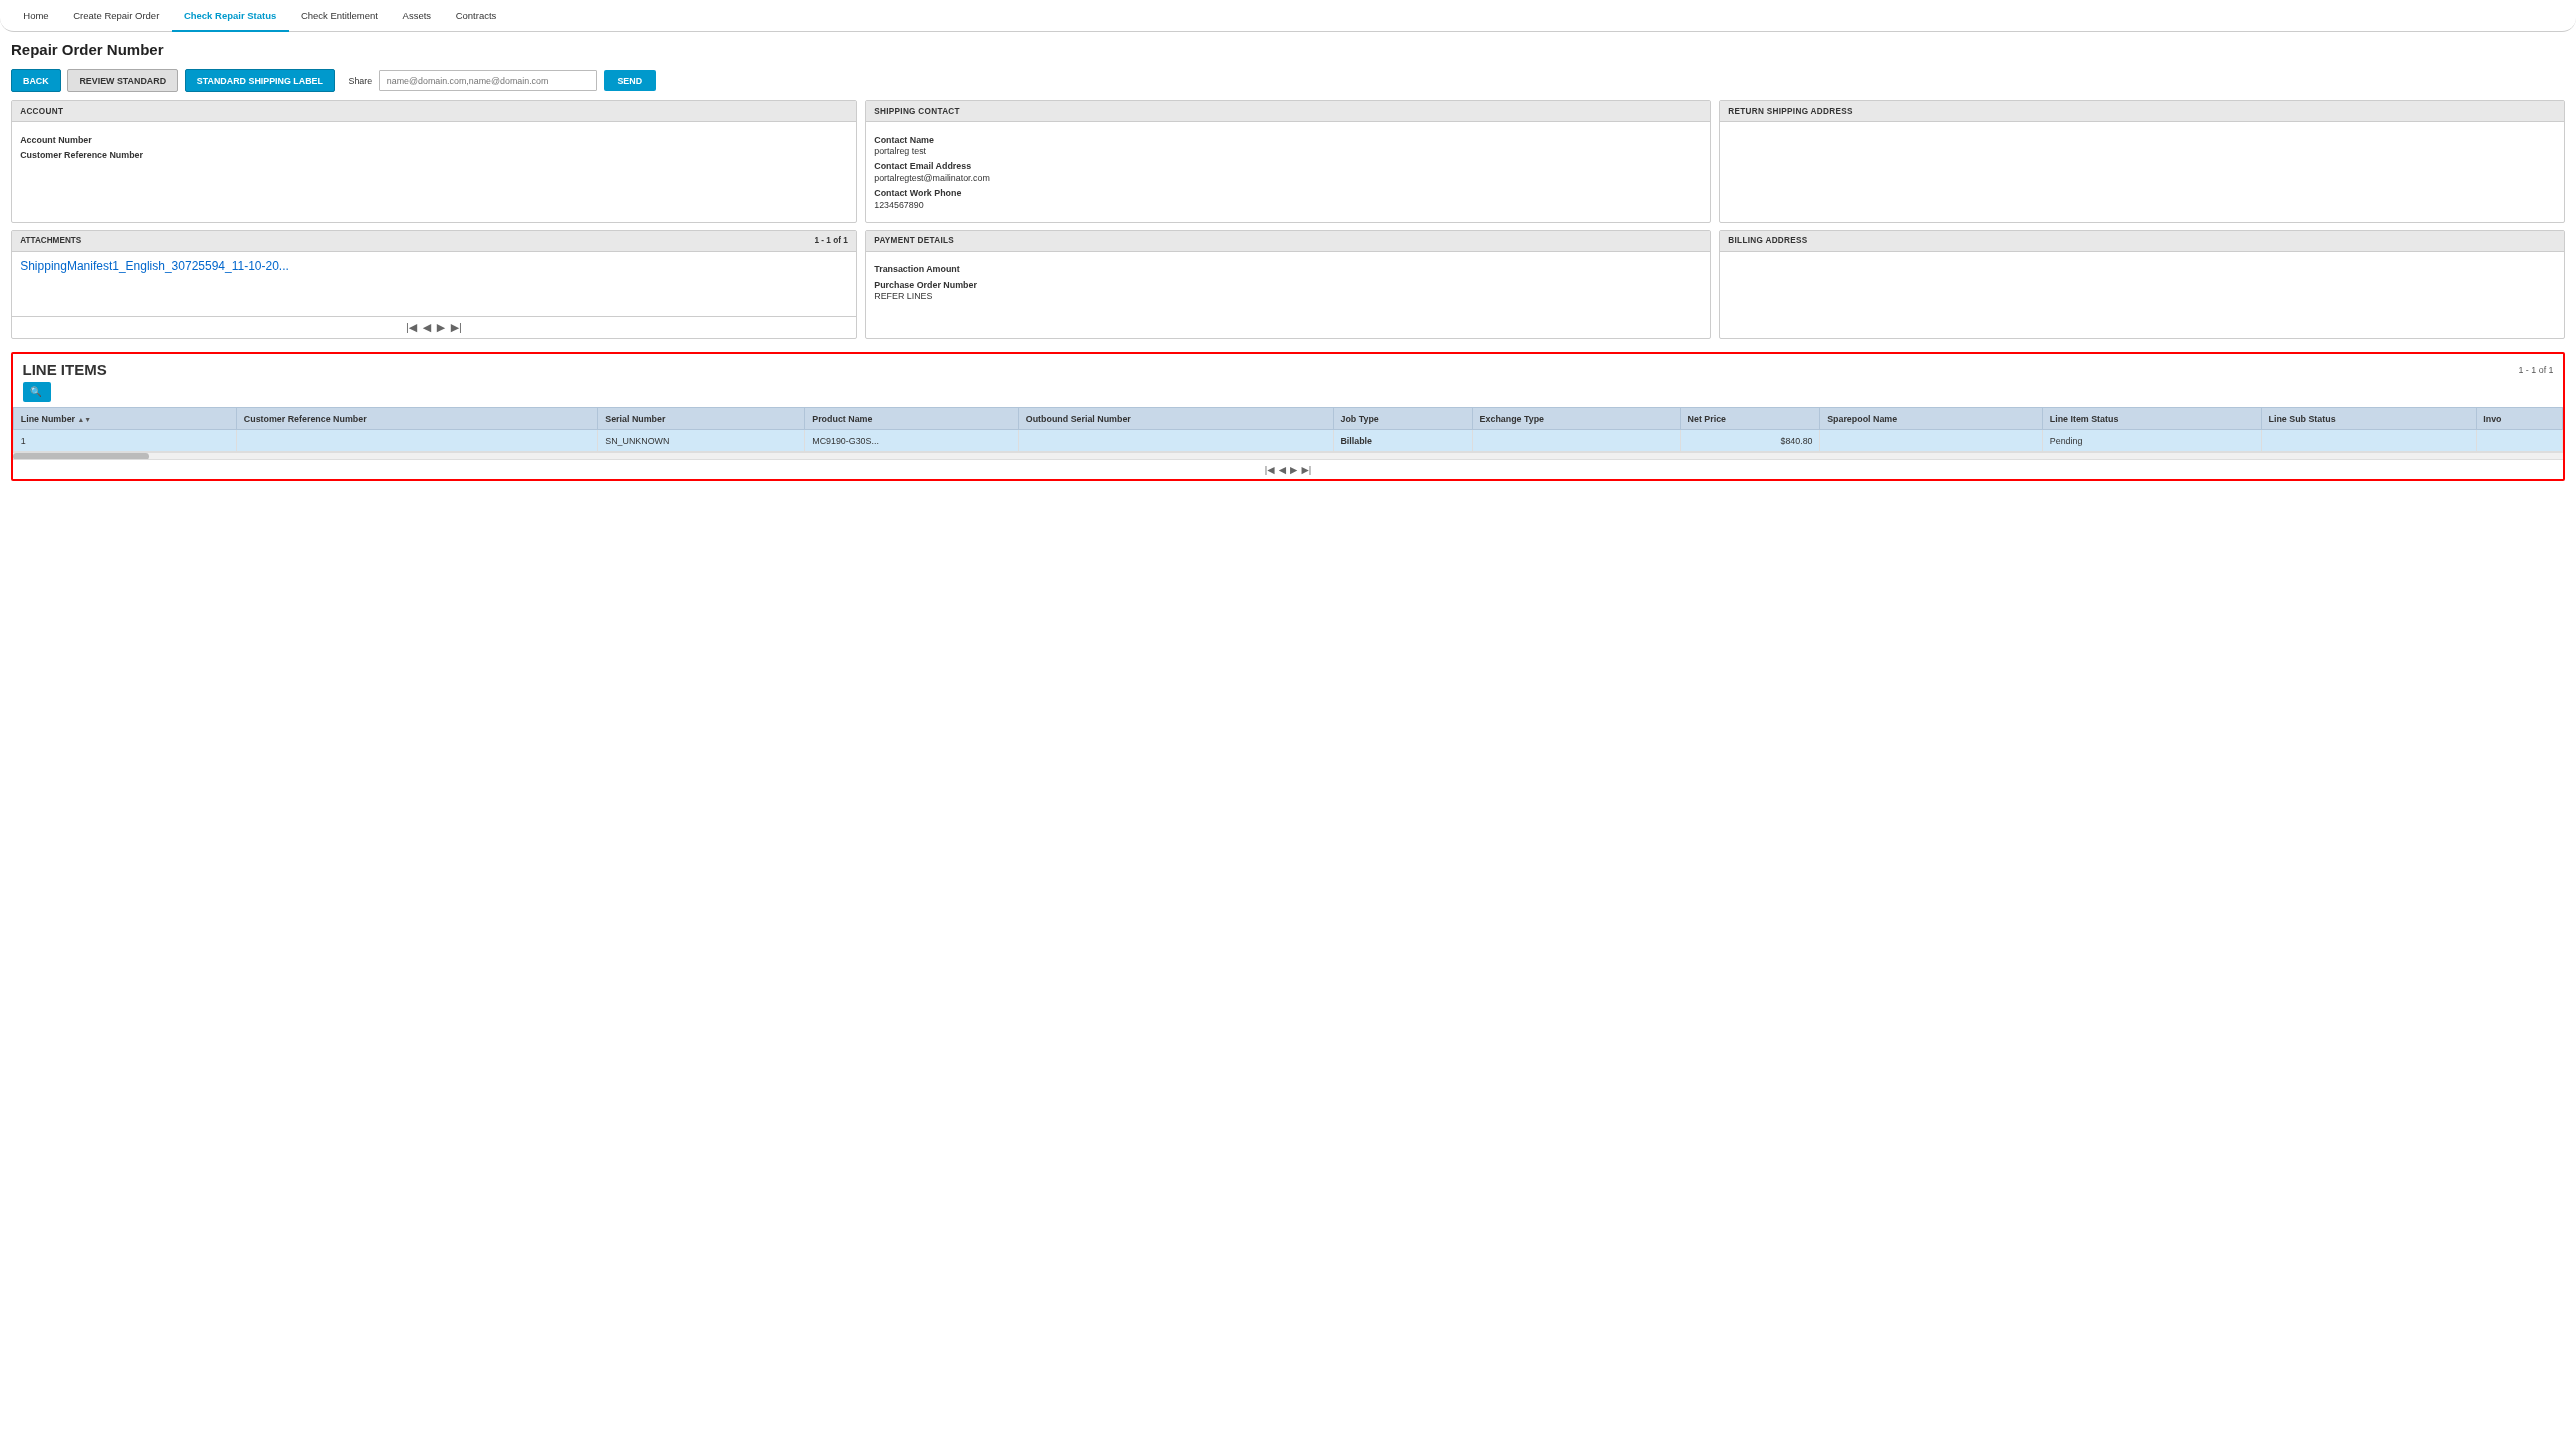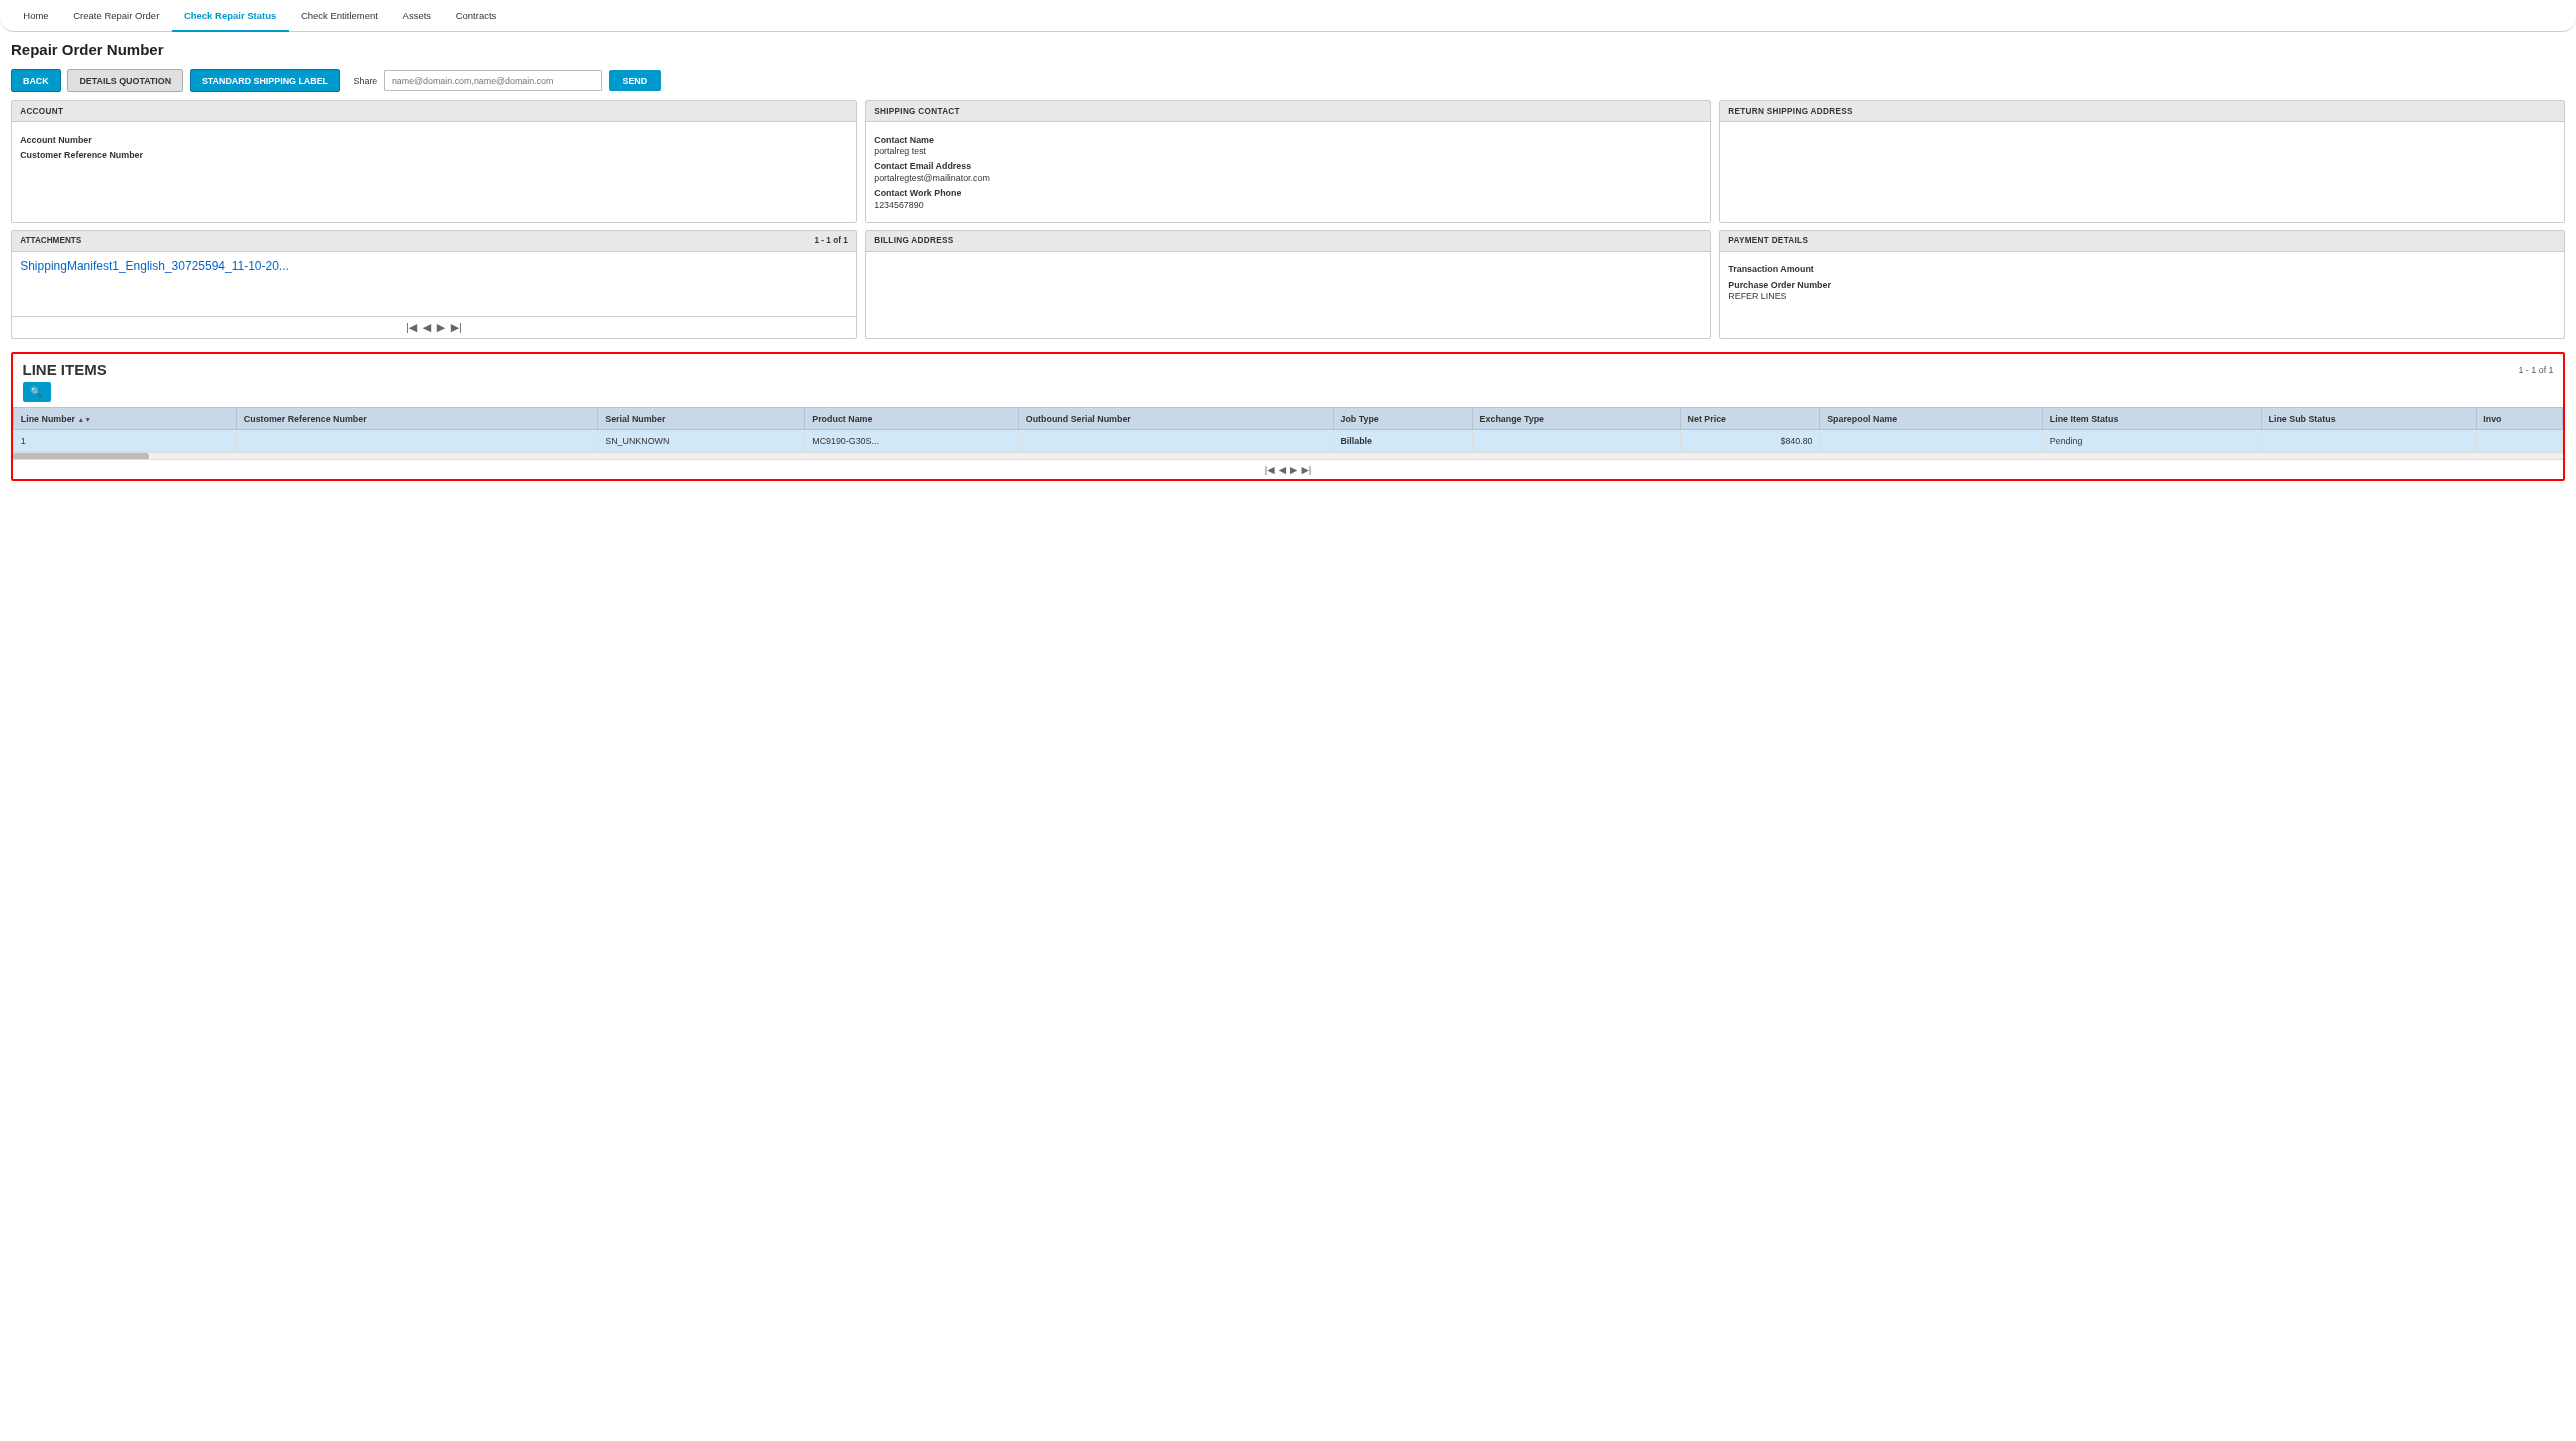--- a/index.html
+++ b/index.html
@@ -259,21 +259,21 @@
     <div class="nav-item active">Check Repair Status</div>
     <div class="nav-item">Check Entitlement</div>
     <div class="nav-item">Assets</div>
     <div class="nav-item">Contracts</div>
   </nav>
 
 <h1 class="page-title">Repair Order Number</h1>
 
 <div class="toolbar">
   <button class="btn btn-primary">BACK</button>
-  <button class="btn">DETAILS QUOTATION</button>
+  <button class="btn">REVIEW STANDARD</button>
   <button class="btn btn-primary">STANDARD SHIPPING LABEL</button>
   <span class="share-label">Share</span>
   <input class="share-input" type="text" placeholder="name@domain.com,name@domain.com" style="">
   <button class="btn-send">SEND</button>
 </div>
 
 <div class="panels-row">
 
   <div class="panel">
     <div class="panel-header">ACCOUNT</div>
@@ -325,36 +325,36 @@
     </div>
     <div class="attachments-footer">
       <span class="nav-arrow">|◀</span>
       <span class="nav-arrow">◀</span>
       <span class="nav-arrow">▶</span>
       <span class="nav-arrow">▶|</span>
     </div>
   </div>
 
   <div class="panel">
+    <div class="panel-header">PAYMENT DETAILS</div>
+    <div class="panel-body">
+      <div class="field-group">
+        <div class="field-label">Transaction Amount</div>
+        <div class="field-value"></div>
+      </div>
+      <div class="field-group">
+        <div class="field-label">Purchase Order Number</div>
+        <div class="field-value">REFER LINES</div>
+      </div>
+    </div>
+  </div>
+
+  <div class="panel">
     <div class="panel-header">BILLING ADDRESS</div>
     <div class="panel-body"></div>
-  </div>
-
-  <div class="panel">
-    <div class="panel-header">PAYMENT DETAILS</div>
-    <div class="panel-body">
-      <div class="field-group">
-        <div class="field-label">Transaction Amount</div>
-        <div class="field-value"></div>
-      </div>
-      <div class="field-group">
-        <div class="field-label">Purchase Order Number</div>
-        <div class="field-value">REFER LINES</div>
-      </div>
-    </div>
   </div>
 </div>
 
 <div class="line-items-section">
   <div class="line-items-header">
     <span class="line-items-title">LINE ITEMS</span>
     <span class="line-items-count">1 - 1 of 1</span>
   </div>
   <button class="search-btn">🔍</button>
   <div class="table-wrapper">

